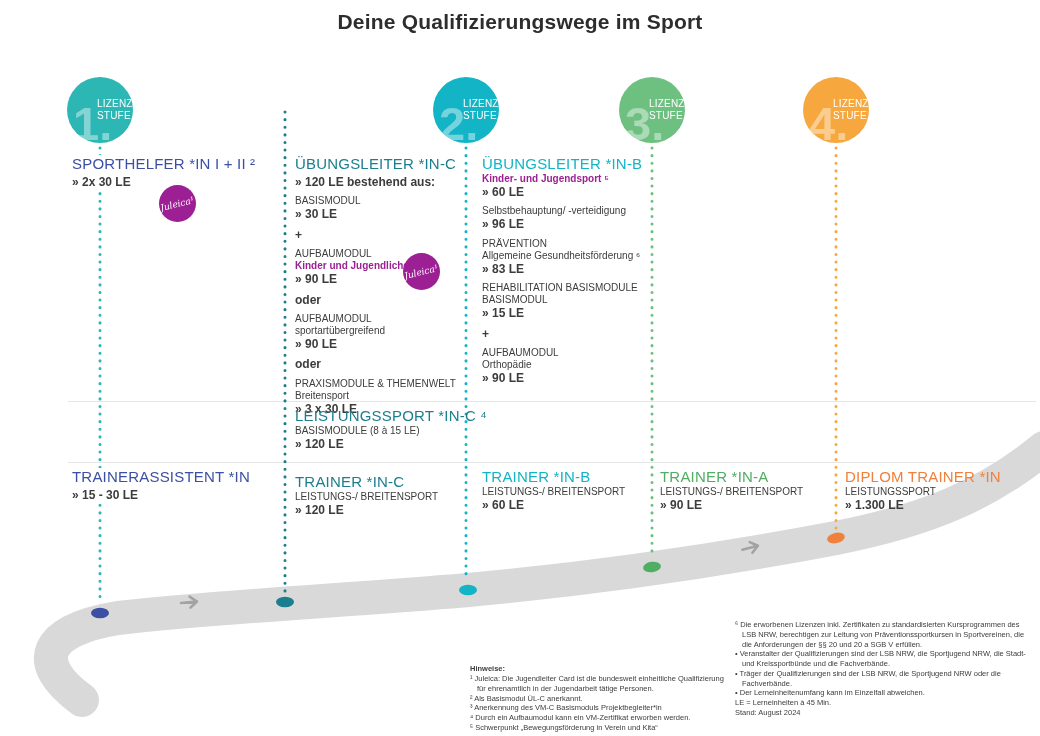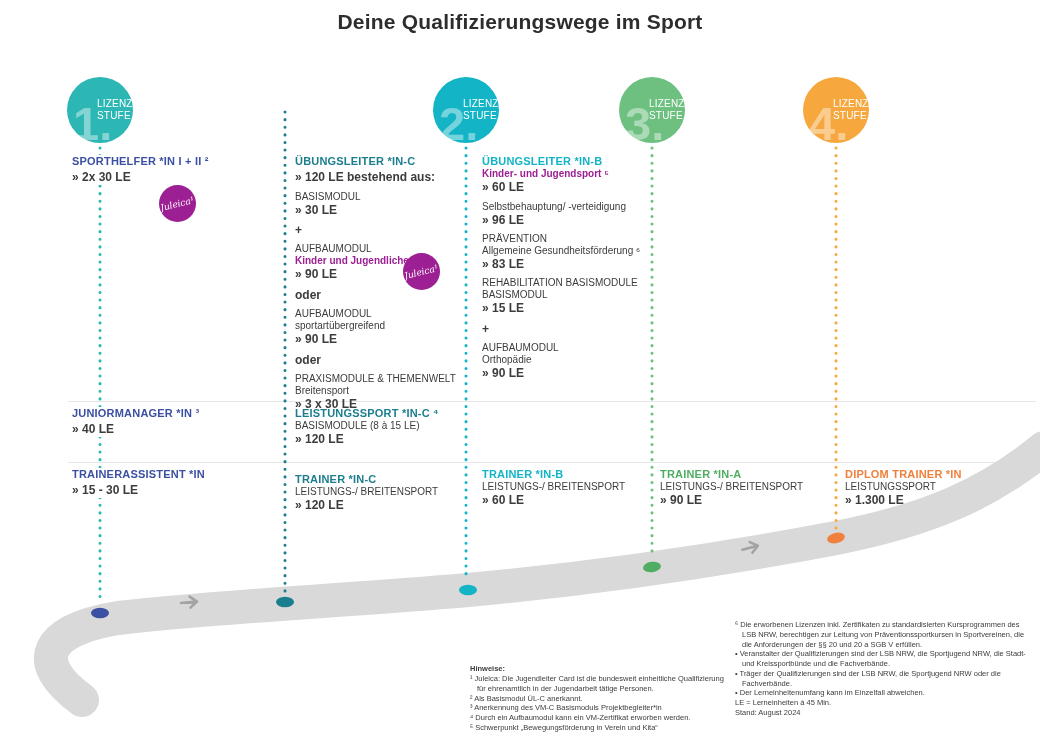--- a/index.html
+++ b/index.html
@@ -11,21 +11,21 @@
   svg.layer { position:absolute; left:0; top:0; z-index:1; }
   .circle { position:absolute; top:77px; width:66px; height:66px; border-radius:50%;
             z-index:2; overflow:hidden; }
   .circle .num { position:absolute; left:6px; bottom:-4px; font-size:47px; font-weight:bold;
                  color:rgba(255,255,255,.42); line-height:1; }
   .circle .lbl { position:absolute; left:30px; top:50%; transform:translateY(-50%);
                  font-size:10px; font-weight:normal; color:#fff; line-height:1.2;
                  white-space:pre-line; letter-spacing:.2px; }
   .block { position:absolute; z-index:2; color:#3c3c3b; }
   .bgw { background:#fff; }
-  .h   { font-size:11px; font-weight:bold; line-height:1.2; white-space:nowrap; letter-spacing:.2px; }
+  .h   { font-size:15px; font-weight:normal; line-height:1.2; white-space:nowrap; letter-spacing:.2px; }
   .t   { font-size:10px; line-height:1.2; white-space:nowrap; }
   .sub { font-size:10px; font-weight:bold; line-height:1.2; white-space:nowrap; }
   .le  { font-size:12px; font-weight:bold; line-height:1.2; white-space:nowrap; color:#3c3c3b; }
   .g   { margin-top:6px; }
   .g2  { margin-top:2px; }
   .juleica { position:absolute; z-index:3; width:37px; height:37px; border-radius:50%;
              display:flex; align-items:center; justify-content:center; }
   .juleica span { color:#fff; font-style:italic; font-size:9px; transform:rotate(-14deg);
                   font-family:"DejaVu Serif", serif; }
   .fnblock { position:absolute; z-index:2; color:#3c3c3b; }
@@ -86,24 +86,20 @@
     <span class="lbl">LIZENZ-
 STUFE</span>
   </div>
 
   <div class="block bgw" style="left:72px; top:155px; width:150px;">
     <div class="h" style="color: rgb(59, 79, 163);">SPORTHELFER *IN I + II ²</div>
     <div class="le g2">» 2x 30 LE</div>
   </div>
   <div class="juleica" style="left: 159px; top: 185px; background: rgb(156, 31, 148);">
     <span>Juleica¹</span>
-  </div>
-  <div class="block bgw" style="left:72px; top:407px; width:150px;">
-    <div class="h" style="color: rgb(59, 79, 163);">JUNIORMANAGER *IN ³</div>
-    <div class="le g2">» 40 LE</div>
   </div>
   <div class="block bgw" style="left:72px; top:468px; width:150px;">
     <div class="h" style="color: rgb(59, 79, 163);">TRAINERASSISTENT *IN</div>
     <div class="le g2">» 15 - 30 LE</div>
   </div>
 
   <div class="block" style="left:295px; top:155px; width:168px;">
     <div class="h" style="color: rgb(27, 126, 142);">ÜBUNGSLEITER *IN-C</div>
     <div class="le g2">» 120 LE bestehend aus:</div>
     <div class="t g">BASISMODUL</div>

